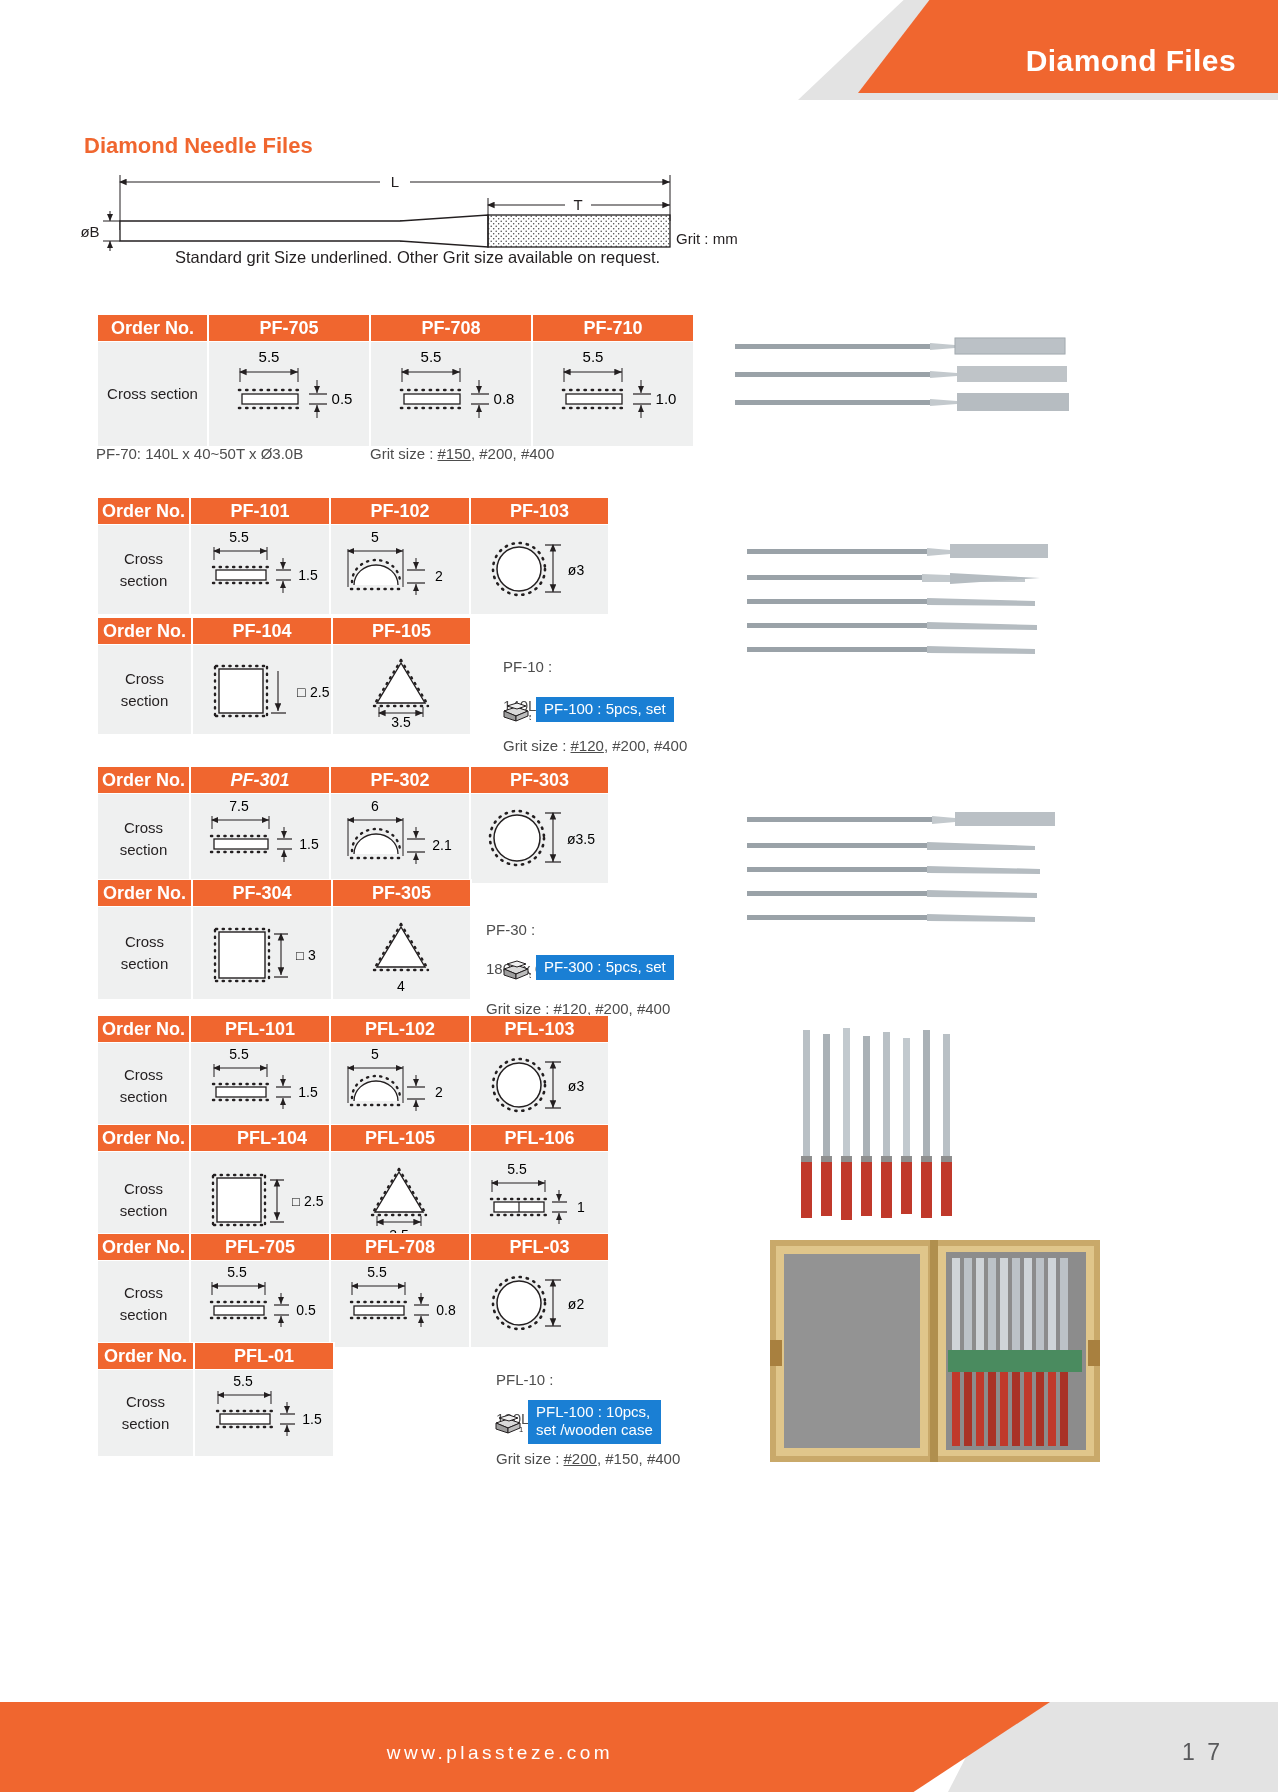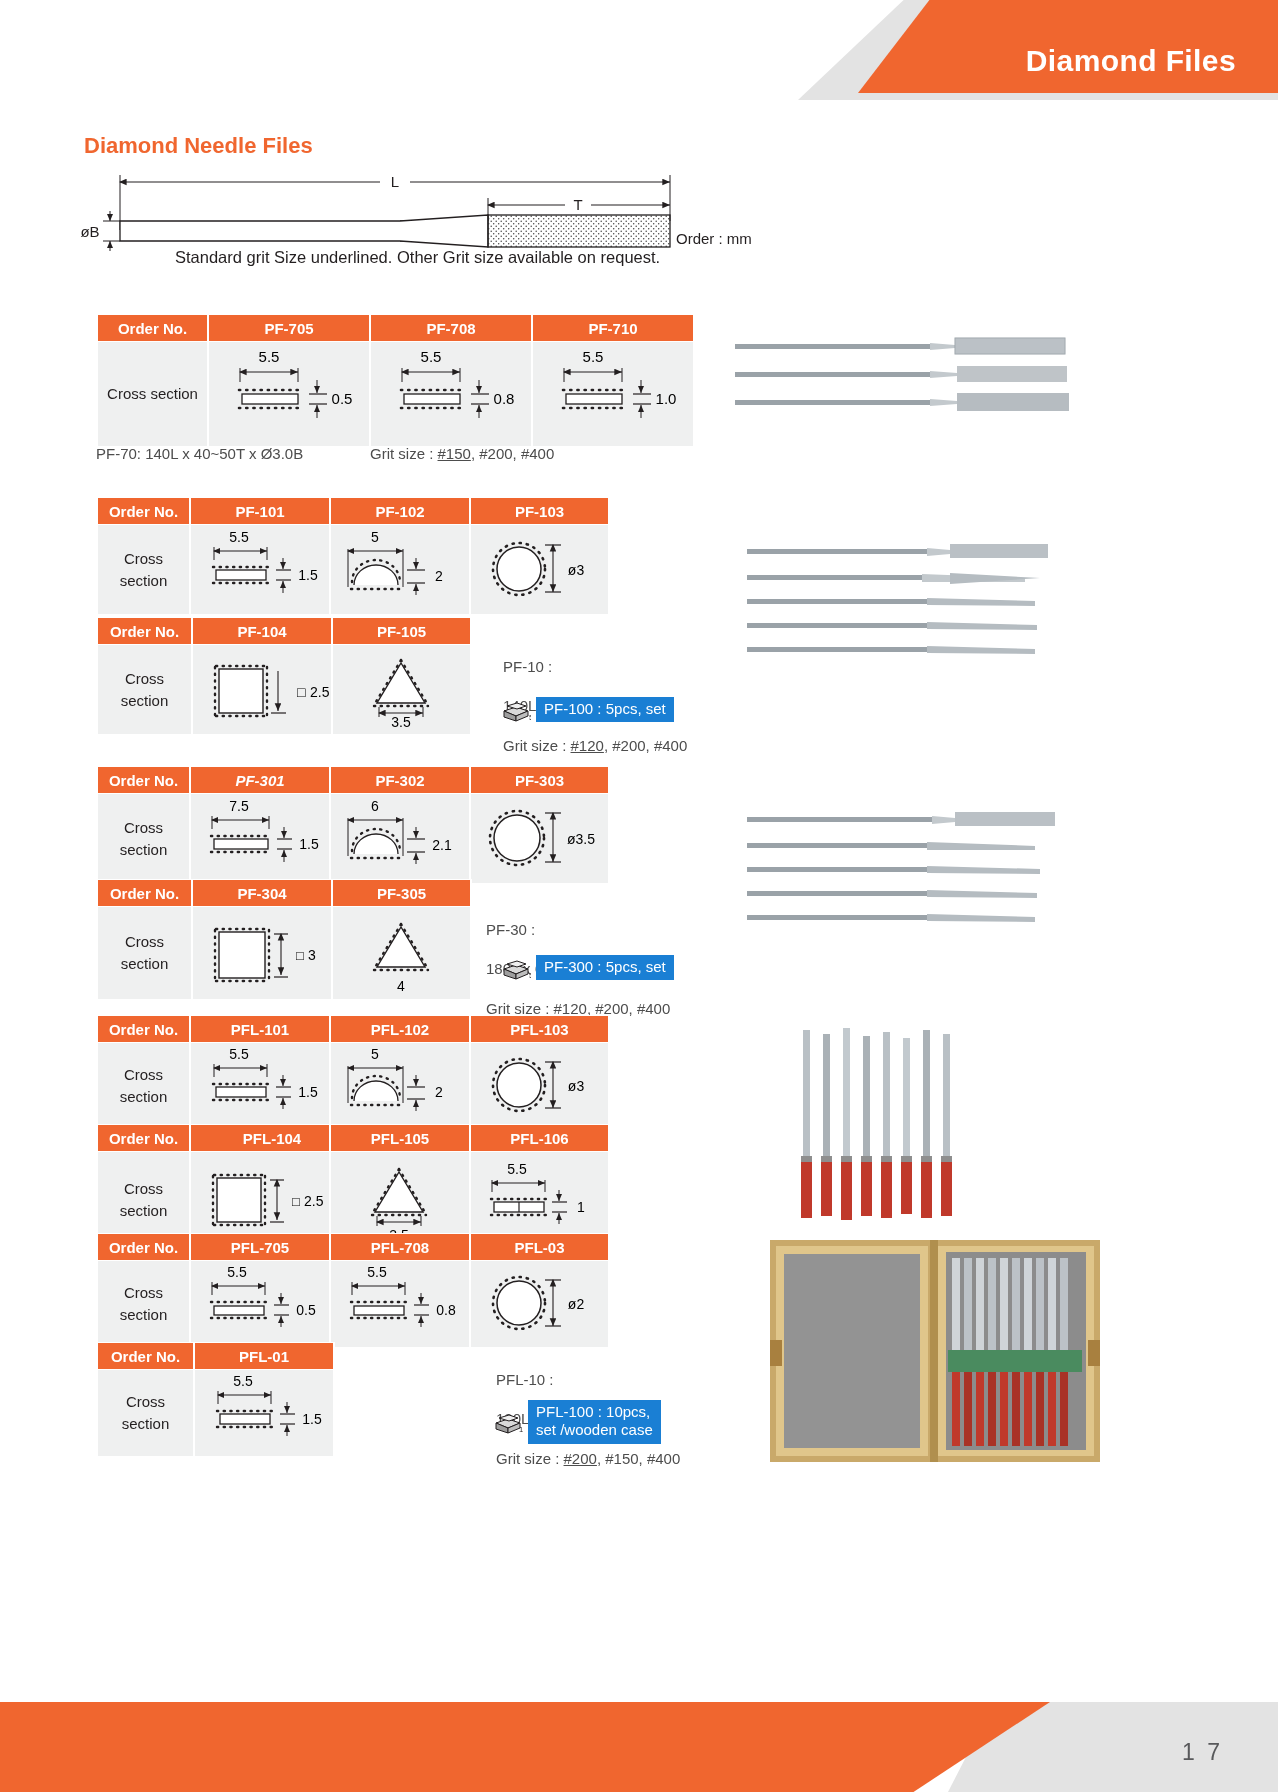--- a/index.html
+++ b/index.html
@@ -43,21 +43,21 @@
   .grit-note {
     position:absolute; left:175px; top:248px;
     font-size:16.5px; color:#231f20;
   }
 
   
   .tbl { position:absolute; border-collapse:collapse; }
   .tbl td, .tbl th { border:1px solid #ffffff; padding:0; }
   .hrow td {
     background:#f0662f; color:#fff; font-weight:bold;
-    font-size:15px; text-align:center; height:27px;
+    font-size:18px; text-align:center; height:27px;
     border-right:2px solid #fff;
   }
   .crow td {
     background:#eff0f0; text-align:center; vertical-align:middle;
     border-right:2px solid #fff;
   }
   .cslabel { font-size:15px; color:#231f20; line-height:1.45; }
 
   
   .note { position:absolute; font-size:15px; color:#4d4d4d; line-height:1.32; white-space:pre-line; }
@@ -138,21 +138,21 @@
     <path d="M330,56 L418,50 L418,82 L330,76" fill="#fff" stroke="#231f20" stroke-width="1.3"></path>
     <rect x="418" y="50" width="182" height="32" fill="url(#gritpat)" stroke="#231f20" stroke-width="1.3"></rect>
 
     <line x1="40" y1="46" x2="40" y2="56" stroke="#231f20" stroke-width="1" marker-end="url(#ah)"></line>
     <line x1="40" y1="86" x2="40" y2="76" stroke="#231f20" stroke-width="1" marker-end="url(#ah)"></line>
     <line x1="33" y1="56" x2="50" y2="56" stroke="#231f20" stroke-width="1"></line>
     <line x1="33" y1="76" x2="50" y2="76" stroke="#231f20" stroke-width="1"></line>
     <text x="20" y="72" font-family="'Liberation Sans',sans-serif" font-size="15" text-anchor="middle" fill="#231f20">øB</text>
   </svg>
 </div>
-<div class="unit-label">Order : mm</div>
+<div class="unit-label">Grit : mm</div>
 <div class="grit-note">Standard grit Size underlined. Other Grit size available on request.</div>
 
 <table class="tbl" style="left:97px; top:314px; width:598px;">
   <tbody>
       <tr class="hrow">
     <td style="width:118px;">Order No.</td>
     <td style="width:160px;">PF-705</td>
     <td style="width:160px;">PF-708</td>
     <td style="width:160px;">PF-710</td>
   </tr>
@@ -858,14 +858,15 @@
     </g>
     <rect x="0" y="108" width="12" height="26" fill="#a8803f"></rect>
     <rect x="318" y="108" width="12" height="26" fill="#a8803f"></rect>
     <rect x="160" y="8" width="8" height="222" fill="#b08f4e"></rect>
   </svg>
 </div>
 
 <div class="footer">
   <div class="ftr-grey"></div>
   <div class="ftr-orange"></div>
+  <div class="ftr-url">www.plassteze.com</div>
   <div class="pagenum">1 7</div>
 </div>
 
 </body></html>

